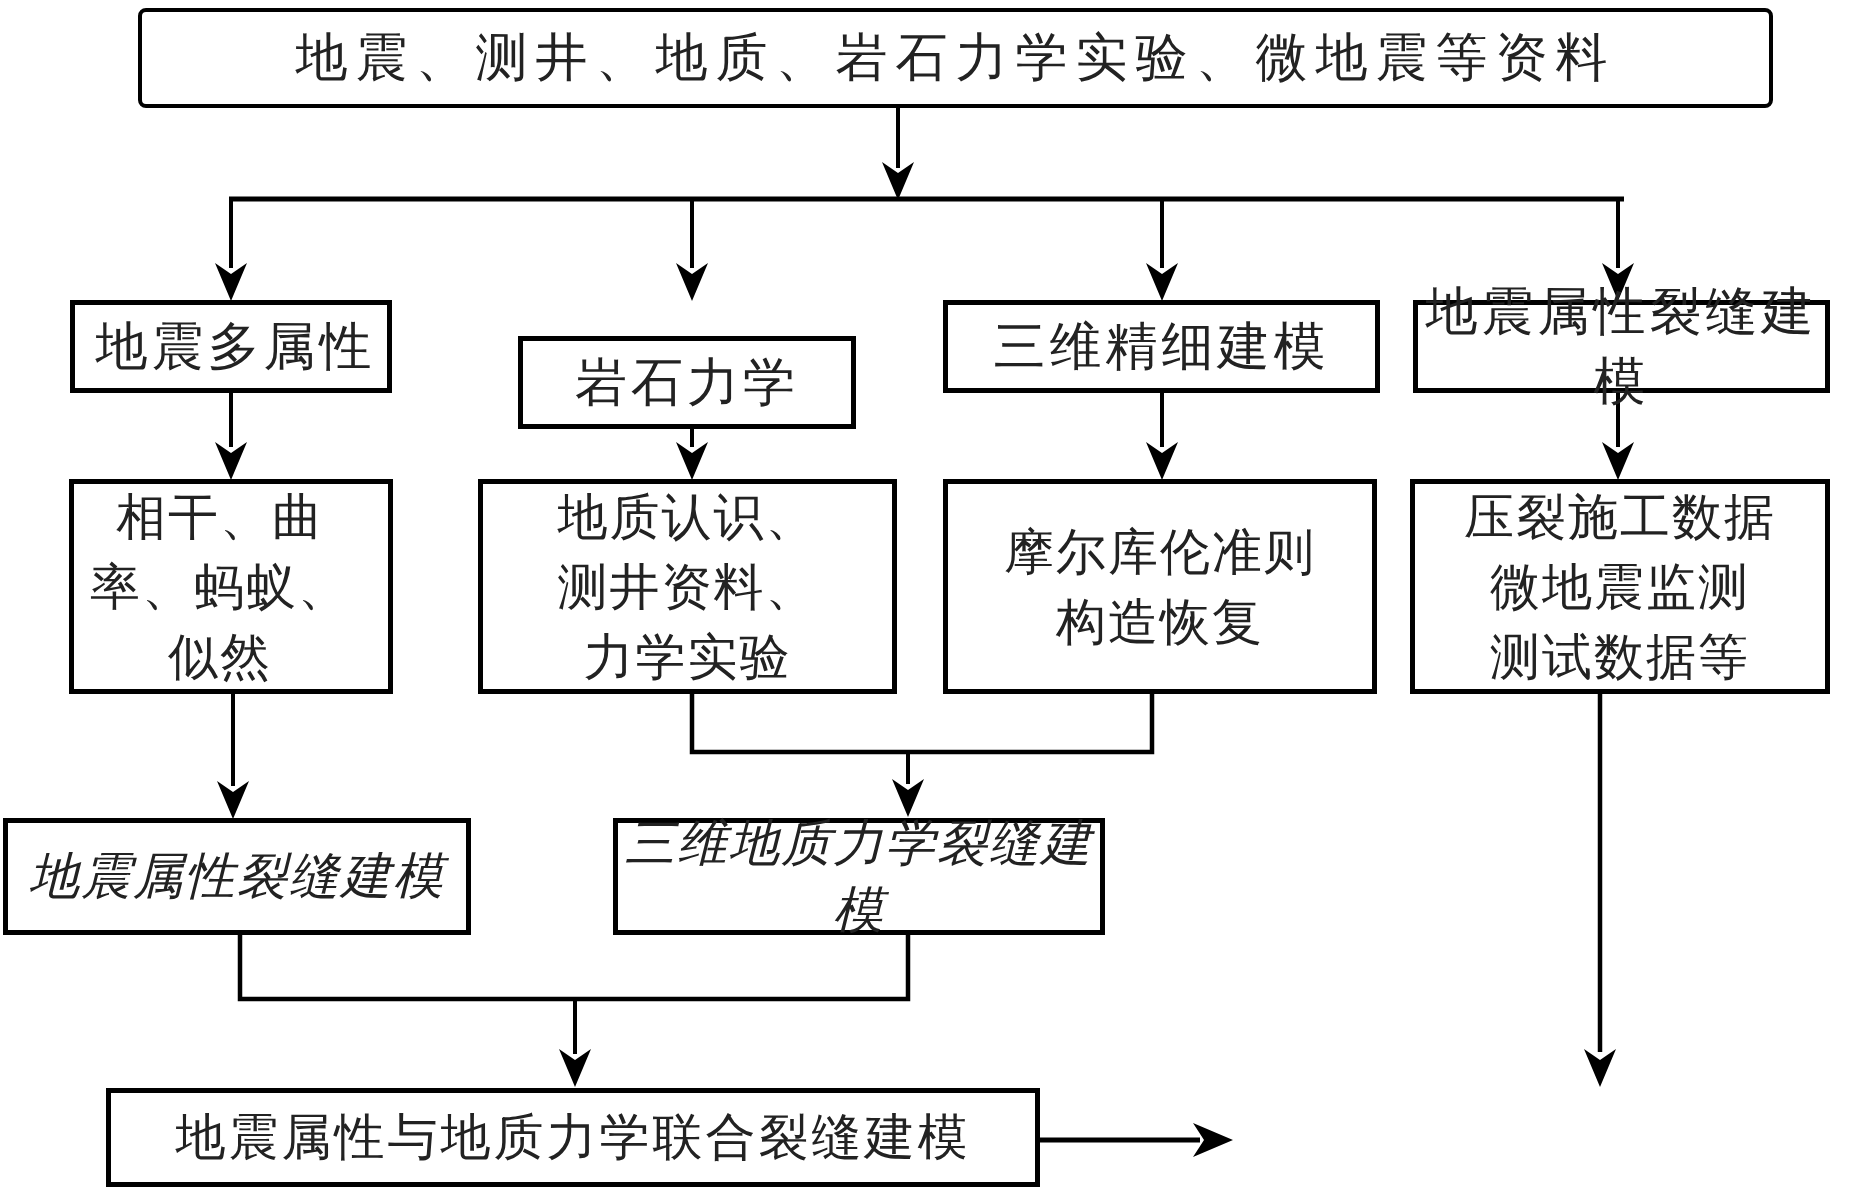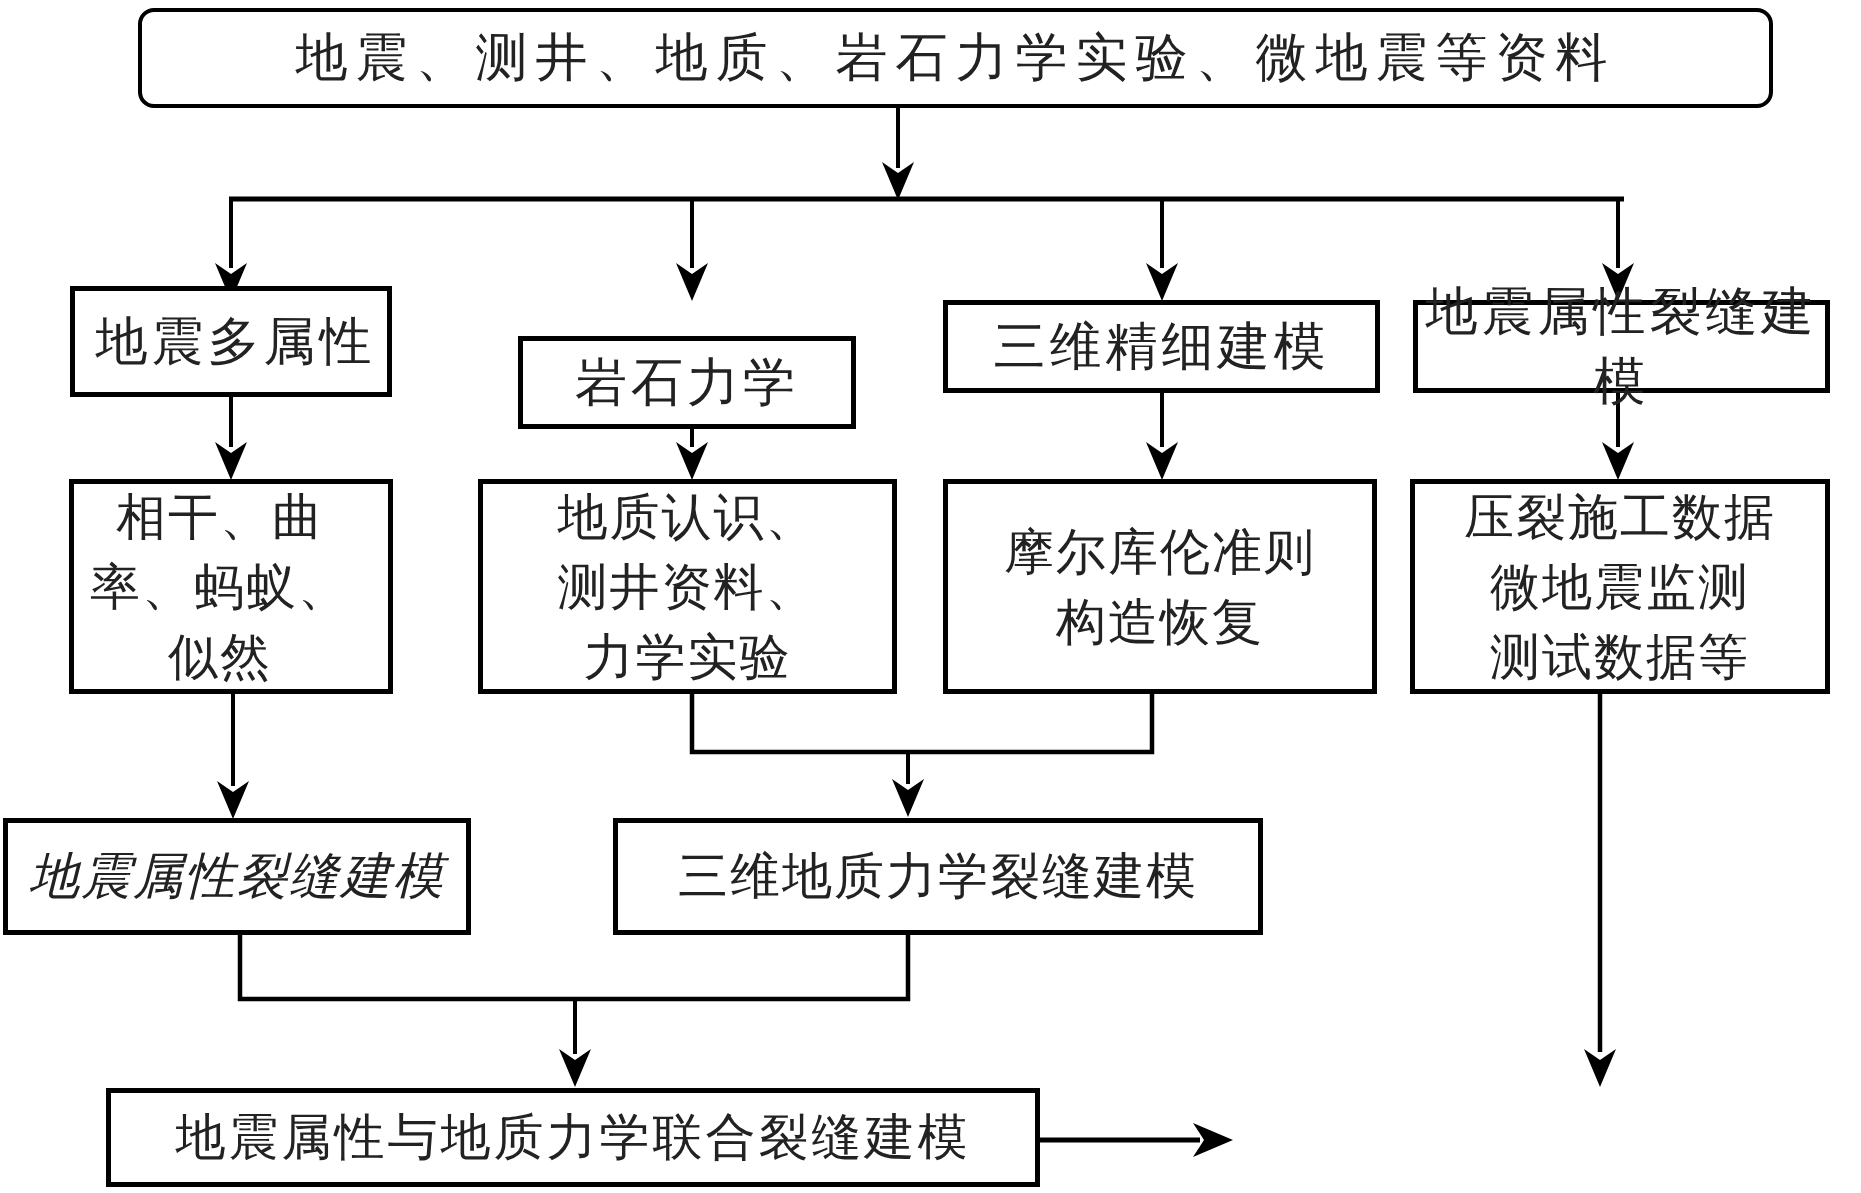--- a/index.html
+++ b/index.html
@@ -14,41 +14,41 @@
   .box{
     position:absolute;
     background:#ffffff;
     border:5px solid #000000;
     box-sizing:border-box;
     display:flex;align-items:center;justify-content:center;
     text-align:center;
     color:#222222;
   }
   .box .lbl{white-space:pre-line;display:block;width:100%;}
-  .rounded{border-radius:16px;border-width:4px;text-align:center;}
+  .rounded{border-radius:8px;border-width:4px;text-align:center;}
   .f-top{font-size:52px;letter-spacing:8px;}
   .f-row2{font-size:52px;letter-spacing:4px;}
   .f-row3{font-size:50px;line-height:70px;letter-spacing:2px;}
   .f-row4{font-size:50px;letter-spacing:2px;}
   .f-row5{font-size:50px;letter-spacing:3px;align-items:center;}
   .leftalign{justify-content:flex-start;text-align:center;}
   .leftalign .lbl{padding-left:16px;width:auto;}
   .bold{font-weight:bold;color:#000000;}
   
   #n-source {left:138px; top:8px;    width:1635px;height:100px;}
-  #n-b1     {left:70px;  top:286px;  width:322px; height:111px;padding-left:9px;}
+  #n-b1     {left:70px;  top:300px;  width:322px; height:93px;padding-left:9px;}
   #n-b2     {left:518px; top:300px;  width:338px; height:93px;margin-top:36px;}
   #n-b3     {left:943px; top:300px;  width:437px; height:93px;}
   #n-b4     {left:1413px;top:300px;  width:417px; height:93px;}
   #n-c1     {left:69px;  top:479px;  width:324px; height:215px;}
   #n-c2     {left:478px; top:479px;  width:419px; height:215px;}
   #n-c3     {left:943px; top:479px;  width:434px; height:215px;}
   #n-c4     {left:1410px;top:479px;  width:420px; height:215px;}
   #n-d1     {left:3px;   top:818px;  width:468px; height:117px;font-style:italic;}
-  #n-d2     {left:613px; top:818px;  width:650px; height:117px;}
+  #n-d2     {left:613px; top:818px;  width:492px; height:117px;font-style:italic;}
   #n-e1     {left:106px; top:1088px; width:934px; height:99px;}
   #n-e2     {left:1235px;top:1088px; width:615px; height:99px;}
 </style>
 </head>
 <body>
 
 <div id="canvas">
 
   <svg id="connectors" viewBox="0 0 1861 1193" xmlns="http://www.w3.org/2000/svg">
     <g stroke="#000000" fill="#000000">

